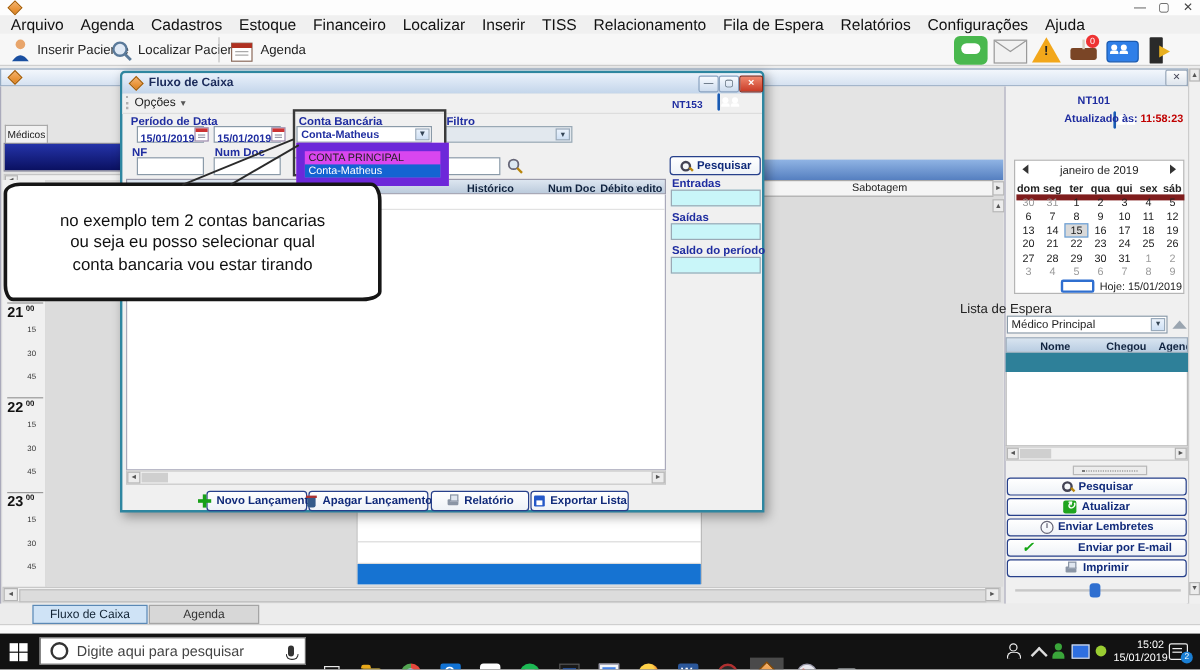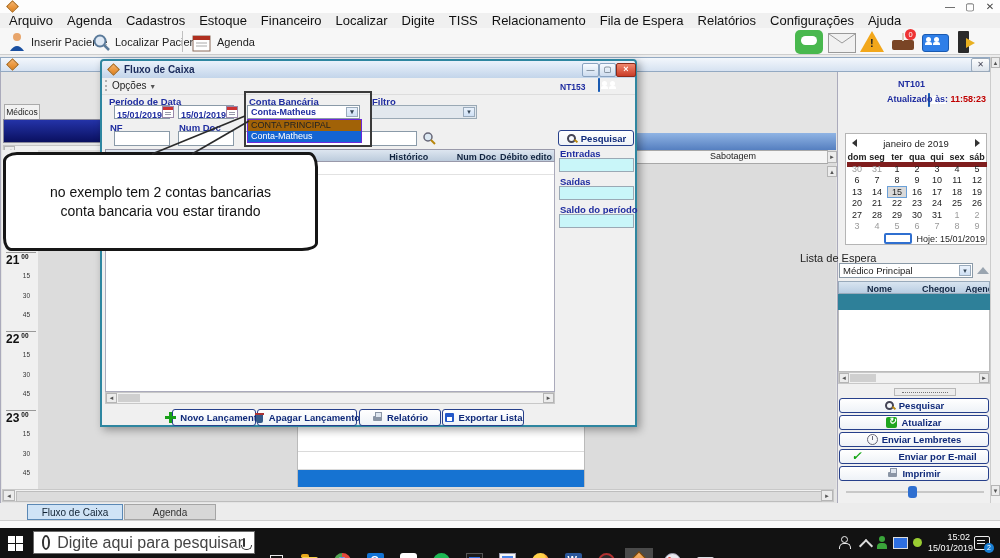--- a/index.html
+++ b/index.html
@@ -103,21 +103,21 @@
   </div>
 
   
   <div class="abs" id="menubar" style="left:0;top:13px;width:1000px;height:15px;background:#f0f0f0;display:flex;align-items:center;padding-left:2px;box-sizing:border-box">
       <span class="mi">Arquivo</span>
       <span class="mi">Agenda</span>
       <span class="mi">Cadastros</span>
       <span class="mi">Estoque</span>
       <span class="mi">Financeiro</span>
       <span class="mi">Localizar</span>
-      <span class="mi">Digite</span>
+      <span class="mi">Inserir</span>
       <span class="mi">TISS</span>
       <span class="mi">Relacionamento</span>
       <span class="mi">Fila de Espera</span>
       <span class="mi">Relatórios</span>
       <span class="mi">Configurações</span>
       <span class="mi">Ajuda</span>
     </div>
 
   
   <div class="abs" style="left:0;top:28px;width:1000px;height:27px;background:#f7f7f7;border-bottom:1px solid #cfcfcf;box-sizing:border-box"></div>
@@ -227,21 +227,21 @@
   </div>
   <span class="abs navy" style="left:898px;top:79px;font-size:9px;font-weight:bold">NT101</span>
   <span class="abs ppl" style="left:928px;top:76px;width:24px;height:15px"></span>
   <div class="abs" style="left:840px;top:94px;width:146px;text-align:right;font-size:9px;white-space:nowrap">
     <span class="navy" style="font-weight:bold">Atualizado às:</span>
     <span style="color:#c00000;font-weight:bold">11:58:23</span>
   </div>
 
   
   <div class="abs" style="left:845px;top:133px;width:142px;height:112px;background:#fff;border:1px solid #b5b5b5;box-sizing:border-box">
-    <div class="abs" style="left:0;top:3px;width:140px;height:12px;display:flex;align-items:center">
+    <div class="abs" style="left:0;top:3px;width:140px;height:12px;display:flex;">
       <span style="margin-left:6px;width:0;height:0;border-top:4px solid transparent;border-bottom:4px solid transparent;border-right:5px solid #333"></span>
       <span style="flex:1;text-align:center;font-size:9.5px;color:#222">janeiro de 2019</span>
       <span style="margin-right:6px;width:0;height:0;border-top:4px solid transparent;border-bottom:4px solid transparent;border-left:5px solid #333"></span>
     </div>
     <div class="abs" id="cal-days" style="left:1px;top:17px;width:140px;height:11px;display:grid;grid-template-columns:repeat(7,1fr);border-bottom:5px solid #7f1d1d">
         <span class="cell" style="font-weight: bold;">dom</span>
         <span class="cell" style="font-weight: bold;">seg</span>
         <span class="cell" style="font-weight: bold;">ter</span>
         <span class="cell" style="font-weight: bold;">qua</span>
         <span class="cell" style="font-weight: bold;">qui</span>
@@ -371,21 +371,21 @@
     <div class="abs fld" style="left:76px;top:70px;width:56px;height:15px"></div>
     <div class="abs fld" style="left:143px;top:70px;width:172px;height:15px"></div>
     <svg class="abs" style="left:320px;top:70px" width="14" height="14">
         <circle cx="6" cy="6" r="4" fill="#dce8f2" stroke="#667" stroke-width="1.5"></circle>
         <line x1="9" y1="9" x2="13" y2="13" stroke="#b8860b" stroke-width="2"></line>
       </svg>
 
     <div class="abs" style="left:142px;top:30px;width:124px;height:52px;border:2px solid #3a3a3a;z-index:6"></div>
     <span class="abs lbl" style="left:147px;top:35px;z-index:7">Conta Bancária</span>
     <div class="abs fld" style="left:145px;top:44px;width:113px;height:14px;font-size:9px;line-height:12px;padding-left:3px;color:#1f2da0;font-weight:bold;z-index:7"><span>Conta-Matheus</span><span class="carrow"></span></div>
-    <div class="abs" id="conta-list" style="left:145px;top:58px;width:113px;background:#a16207;border:1px solid #6d28d9;z-index:8">
+    <div class="abs" id="conta-list" style="left:145px;top:58px;width:113px;background:#d946ef;border:7px solid #6d28d9;z-index:8">
         <div class="opt">CONTA PRINCIPAL</div>
         <div class="opt sel">Conta-Matheus</div>
       </div>
     <span class="abs lbl" style="left:270px;top:35px">Filtro</span>
     <div class="abs" style="left:269px;top:44px;width:106px;height:14px;background:#e2e8ee;border:1px solid #9aa9b5;box-sizing:border-box">
         <span class="carrow"></span>
       </div>
 
     <div class="abs btn" style="left:456px;top:69px;width:76px;height:16px">
         <i class="ic search-icon"></i>
@@ -431,38 +431,39 @@
         <div class="btn abs" style="left: 340px; top: 348px; width: 82px; height: 17px;">
           <i class="ic disk-icon"></i>
           <span>Exportar Lista</span>
         </div>
       </div>
   </div>
 
   
   <div class="abs" id="bubble" style="left:3px;top:152px;width:309px;height:93px;background:#fff;border:3px solid #161616;border-radius:14px 9px 16px 8px / 9px 15px 8px 13px;z-index:6;display:flex;flex-direction:column;justify-content:center;align-items:center">
       <div class="bub-line">no exemplo tem 2 contas bancarias</div>
+      <div class="bub-line">ou seja eu posso selecionar qual</div>
       <div class="bub-line">conta bancaria vou estar tirando</div>
     </div>
   <svg class="abs" style="left:0;top:0;z-index:7;pointer-events:none" width="1000" height="558">
     <line x1="245" y1="116" x2="152" y2="154" stroke="#2a2a2a" stroke-width="1.6"></line>
     <line x1="249" y1="121" x2="192" y2="154" stroke="#2a2a2a" stroke-width="1.6"></line>
   </svg>
 
   
   <div class="abs" style="left:0;top:528px;width:1000px;height:30px;background:#121212;z-index:9"></div>
   <div class="abs" style="left:8px;top:536px;width:15px;height:15px;display:grid;grid-template-columns:7px 7px;grid-template-rows:7px 7px;gap:1px;z-index:10">
     <span style="background:#fff"></span>
       <span style="background:#fff"></span>
     <span style="background:#fff"></span>
       <span style="background:#fff"></span>
   </div>
   <div class="abs" style="left:33px;top:531px;width:222px;height:23px;background:#fff;border:1px solid #6a6a6a;box-sizing:border-box;display:flex;align-items:center;z-index:10">
     <span style="width:11px;height:11px;border:2px solid #333;border-radius:50%;margin:0 7px 0 8px"></span>
-    <span style="font-size:16px;color:#444;white-space:nowrap">Digite aqui para pesquisar</span>
+    <span style="font-size:12px;color:#444;white-space:nowrap">Digite aqui para pesquisar</span>
     <span style="margin-left:auto;margin-right:9px;width:5px;height:9px;background:#333;border-radius:3px;position:relative">
         <span style="position:absolute;left:-2px;top:7px;width:9px;height:4px;border:1.5px solid #333;border-top:none;border-radius:0 0 6px 6px"></span>
       </span>
   </div>
   <div id="tb-icons" style="z-index:10;position:absolute">
       <div class="tb tb-task-view" style="left: 262px;">
         <span class="tbi"></span>
       </div>
       <div class="tb tb-file-explorer" style="left: 295px;">
         <span class="tbi"></span>

